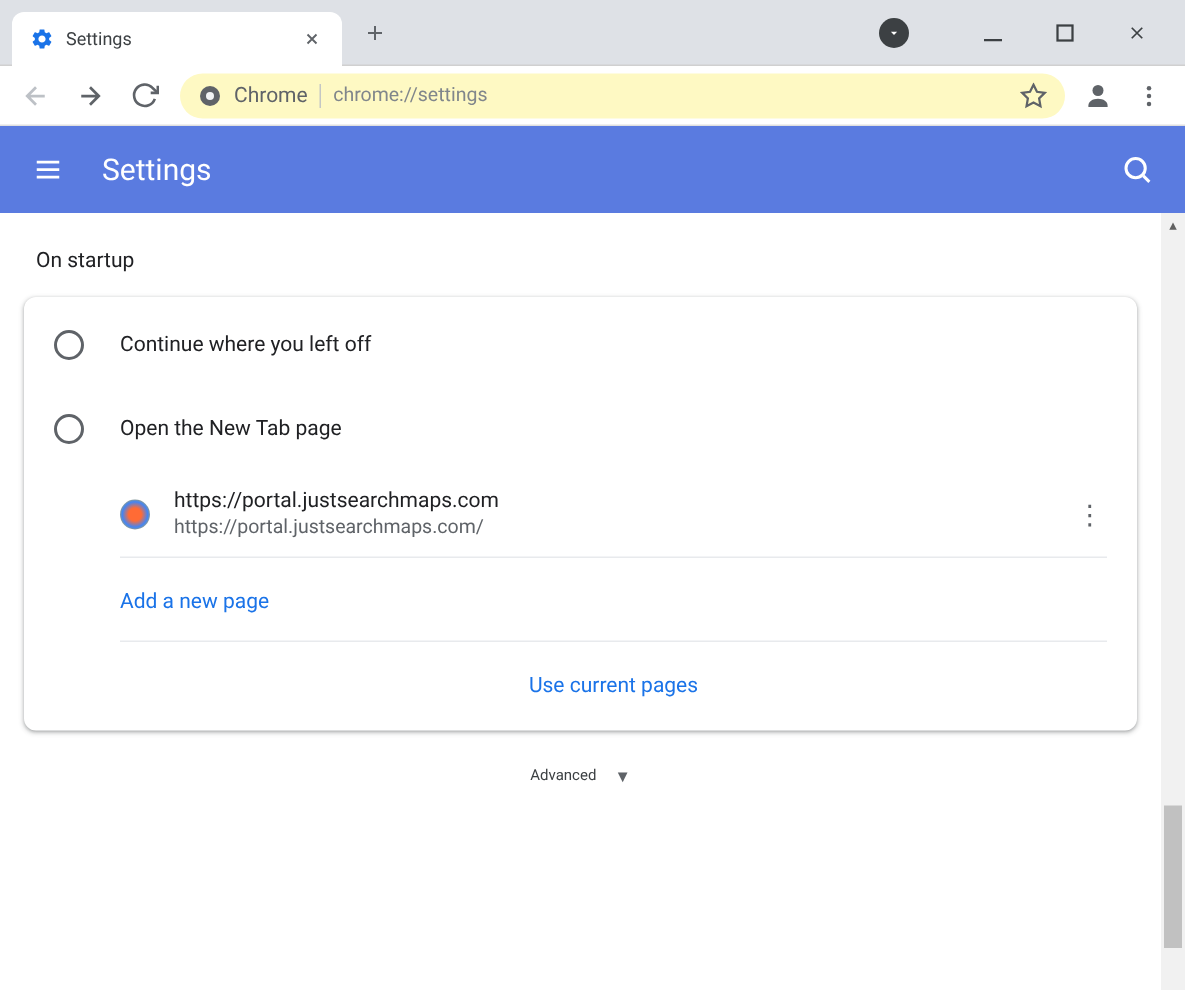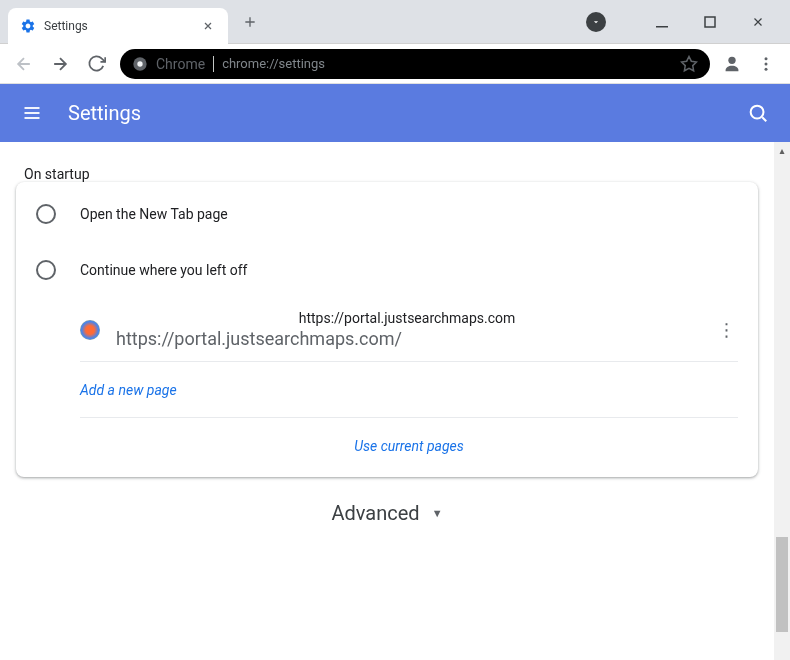--- a/index.html
+++ b/index.html
@@ -21,60 +21,60 @@
 .tab-close { width: 16px; height: 16px; display: flex; align-items: center; justify-content: center; color: #5f6368; cursor: pointer; font-size: 14px; }
 .newtab-btn { width: 28px; height: 28px; display: flex; align-items: center; justify-content: center; color: #5f6368; cursor: pointer; margin-left: 8px; font-size: 18px; }
 .win-controls { margin-left: auto; display: flex; gap: 24px; padding-right: 20px; align-items: center; }
 .win-btn { width: 24px; height: 24px; display: flex; align-items: center; justify-content: center; cursor: pointer; color: #3c4043; }
 .incognito-badge { width: 20px; height: 20px; background: #3c4043; border-radius: 50%; display: flex; align-items: center; justify-content: center; margin-right: 20px; }
 
 
 .toolbar { height: 40px; background: #fff; display: flex; align-items: center; padding: 0 8px; gap: 4px; border-bottom: 1px solid #e0e0e0; position: relative; z-index: 2; }
 .nav-btn { width: 32px; height: 32px; display: flex; align-items: center; justify-content: center; border-radius: 50%; cursor: pointer; color: #5f6368; }
 .nav-btn.disabled { color: #bdc1c6; cursor: default; }
-.omnibox { flex: 1; height: 30px; background: #000000; border-radius: 15px; display: flex; align-items: center; padding: 0 12px; gap: 8px; margin: 0 4px; }
+.omnibox { flex: 1; height: 30px; background: #fef9c3; border-radius: 15px; display: flex; align-items: center; padding: 0 12px; gap: 8px; margin: 0 4px; }
 .omnibox-icon { color: #5f6368; display:flex; align-items:center; }
 .omnibox-chrome { font-size: 14px; color: #5f6368; }
 .omnibox-sep { width: 1px; height: 16px; background: #c4c7c5; }
 .omnibox-url { font-size: 13px; color: #80868b; flex: 1; }
 .star-btn { color: #5f6368; cursor: pointer; }
 .profile-btn { width: 28px; height: 28px; display: flex; align-items: center; justify-content: center; cursor: pointer; }
 .menu-btn { width: 32px; height: 32px; display: flex; align-items: center; justify-content: center; cursor: pointer; color: #5f6368; }
 
 
 .settings-header { height: 58px; background: #5a7be0; display: flex; align-items: center; padding: 0 20px; color: #fff; position: relative; z-index: 2; }
 .hamburger { width: 24px; height: 24px; cursor: pointer; margin-right: 24px; display:flex; align-items:center; justify-content:center;}
 .settings-title { font-size: 20px; font-weight: 400; flex: 1; }
 .search-btn { width: 24px; height: 24px; cursor: pointer; display:flex; align-items:center; justify-content:center; }
 
 
 .content-wrap { position: relative; height: calc(660px - 44px - 40px - 58px); overflow: hidden; }
 .scrollbar-track { position: absolute; right: 0; top: 0; width: 16px; height: 100%; background: #f1f1f1; }
 .scrollbar-uparrow { position:absolute; top:0; right:0; width:16px; height:16px; display:flex; align-items:center; justify-content:center; color:#606060; font-size:10px; cursor:pointer;}
 .scrollbar-thumb { position: absolute; right: 2px; width: 12px; background: #c1c1c1; border-radius: 0; cursor: pointer; }
 .content { padding: 24px 16px 0 16px; position: relative; z-index: 1; margin-right:16px; }
-.section-title { font-size: 14px; color: #202124; margin-left: 8px; }
+.section-title { font-size: 14px; color: #202124; margin-bottom: 16px; margin-left: 8px; }
 .card { background: #fff; border-radius: 8px; box-shadow: 0 1px 2px rgba(60,64,67,0.3), 0 1px 3px 1px rgba(60,64,67,0.15); padding: 4px 0; }
 .radio-row { display: flex; align-items: center; padding: 18px 20px; gap: 24px; cursor: pointer; }
 .radio { width: 20px; height: 20px; border: 2px solid #5f6368; border-radius: 50%; flex-shrink: 0; position: relative; }
 .radio.selected { border-color: #1a73e8; }
 .radio.selected::after { content:''; position:absolute; top:3px; left:3px; width:10px; height:10px; background:#1a73e8; border-radius:50%; }
 .radio-label { font-size: 14px; color: #202124; }
 .sub-list { margin-left: 64px; margin-right: 20px; }
 .page-row { display: flex; align-items: center; padding: 12px 0; border-bottom: 1px solid #e8eaed; gap: 16px; }
 .page-favicon { width: 20px; height: 20px; border-radius:50%; background: radial-gradient(circle, #ff6b35 30%, #4285f4 60%, #fbbc04 90%); flex-shrink:0; }
 .page-info { flex: 1; }
-.page-title { font-size: 14px; color: #202124; text-align: center; }
-.page-url { font-size: 18px; color: #5f6368; margin-top: 2px; }
+.page-title { font-size: 14px; color: #202124; }
+.page-url { font-size: 13px; color: #5f6368; margin-top: 2px; }
 .page-more { width: 24px; color: #5f6368; cursor: pointer; text-align:center; font-size:18px; letter-spacing:-1px; }
 .link-row { padding: 18px 0; border-bottom: 1px solid #e8eaed; }
 .link-row:last-child { border-bottom: none; text-align: center; }
-.link-text { font-size: 14px; color: #1a73e8; cursor: pointer; font-style: italic; }
+.link-text { font-size: 14px; color: #1a73e8; cursor: pointer; }
 .advanced-row { display: flex; align-items: center; justify-content: center; padding: 24px 0 18px; gap: 12px; cursor: pointer; }
-.advanced-label { font-size: 20px; color: #3c4043; }
+.advanced-label { font-size: 10px; color: #3c4043; }
 .advanced-arrow { color: #5f6368; font-size: 11px; }
 
 svg { display: block; }
 </style>
 </head>
 <body>
 
 <div class="watermark">PCrisk.com</div>
 
 <div class="titlebar">
@@ -188,25 +188,25 @@
 <div class="content-wrap">
   <div class="scrollbar-track">
     <div class="scrollbar-uparrow">▴</div>
     <div class="scrollbar-thumb" style="top: 395px; height: 95px;"></div>
   </div>
   <div class="content">
     <div class="section-title">On startup</div>
     <div class="card">
       <div class="radio-row">
         <div class="radio"></div>
-        <div class="radio-label">Open the New Tab page</div>
+        <div class="radio-label">Continue where you left off</div>
       </div>
       <div class="radio-row">
         <div class="radio"></div>
-        <div class="radio-label">Continue where you left off</div>
+        <div class="radio-label">Open the New Tab page</div>
       </div>
       <div class="sub-list">
         <div class="page-row">
           <div class="page-favicon"></div>
           <div class="page-info">
             <div class="page-title">https://portal.justsearchmaps.com</div>
             <div class="page-url">https://portal.justsearchmaps.com/</div>
           </div>
           <div class="page-more">⋮</div>
         </div>

